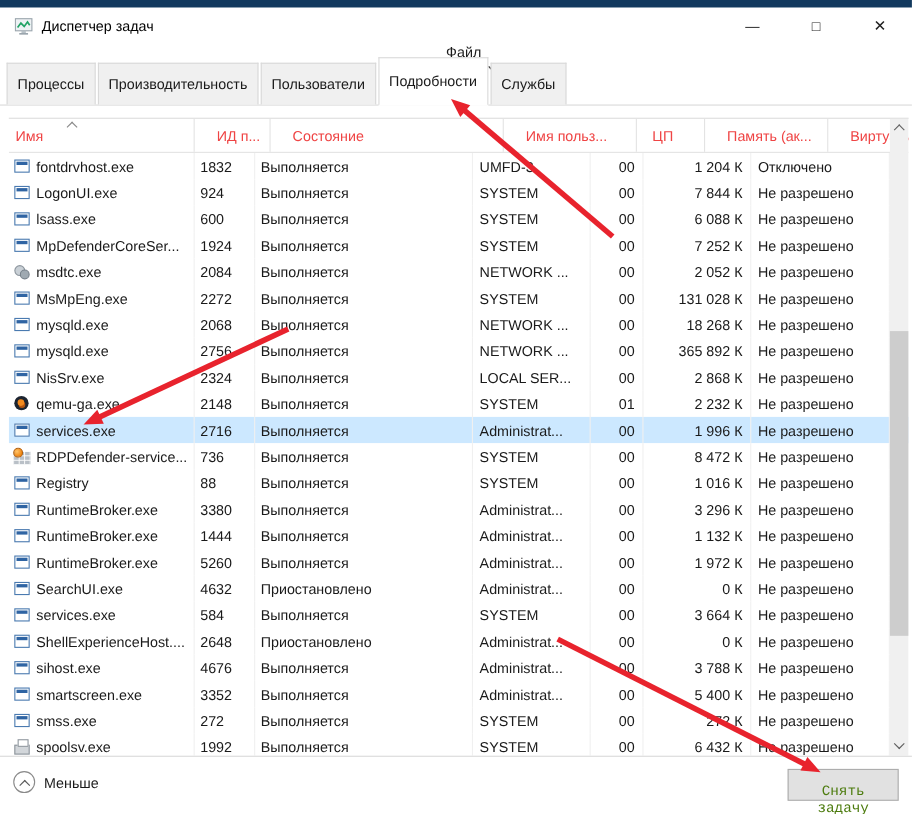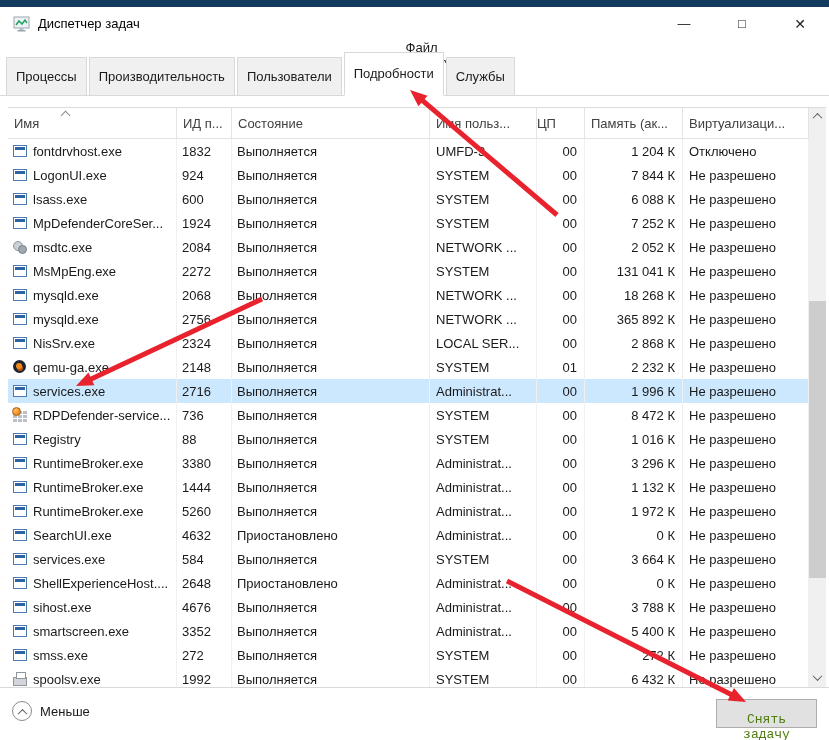--- a/index.html
+++ b/index.html
@@ -24,21 +24,21 @@
   
   .tabstrip{position:absolute;left:0;top:63px;width:829px;height:33px;display:flex;align-items:flex-end;
     padding-left:6px;box-sizing:border-box;border-bottom:1px solid #d9d9d9;background:#fff;}
   .tab{height:25px;line-height:25px;padding:6px 9px;background:#f0f0f0;border:1px solid #d9d9d9;border-bottom:none;
     margin-right:2px;white-space:nowrap;position:relative;}
   .tab.active{height:30px;line-height:30px;background:#fff;margin-bottom:-1px;border-bottom:1px solid #fff;z-index:2;}
   
   .dtable{position:absolute;left:8px;top:107px;width:818px;height:580px;border-top:1px solid #dcdcdc;
     box-sizing:border-box;overflow:hidden;background:#fff;}
   .thead{display:grid;grid-template-columns:169px 55px 198px 107px 48px 98px 126px;height:30px;
-    border-bottom:1px solid #e3e3e3;position:relative;color:#404040;}
+    border-bottom:1px solid #e3e3e3;position:relative;color:#ef4444;gap:14px;}
   .hcell{display:flex;align-items:center;border-right:1px solid #e3e3e3;padding-left:6px;box-sizing:border-box;
     white-space:nowrap;overflow:hidden;position:relative;}
   .hcell.right{justify-content:flex-start;padding-left:0;padding-right:7px;}
   .sort-ind{position:absolute;left:54px;top:4px;width:6px;height:6px;border-left:1px solid #8a8a8a;
     border-top:1px solid #8a8a8a;transform:rotate(45deg);}
   .tbody{height:550px;overflow:hidden;}
   .trow{display:grid;grid-template-columns:169px 55px 198px 107px 48px 98px 126px;height:24px;background:#fff;}
   .trow.selected{background:#cce8ff;}
   .cell{display:flex;align-items:center;border-right:1px solid #f0f0f0;box-sizing:border-box;
     white-space:nowrap;overflow:hidden;}
@@ -281,21 +281,21 @@
           <div class="cell c-status">
             <span>Выполняется</span>
           </div>
           <div class="cell c-user">
             <span>SYSTEM</span>
           </div>
           <div class="cell c-cpu">
             <span>00</span>
           </div>
           <div class="cell c-mem">
-            <span>131 041 К</span>
+            <span>131 028 К</span>
           </div>
           <div class="cell c-virt">
             <span>Не разрешено</span>
           </div>
         </div>
         <div class="trow">
           <div class="cell c-name">
             <span class="picon icon-app"></span>
             <span>mysqld.exe</span>
           </div>

